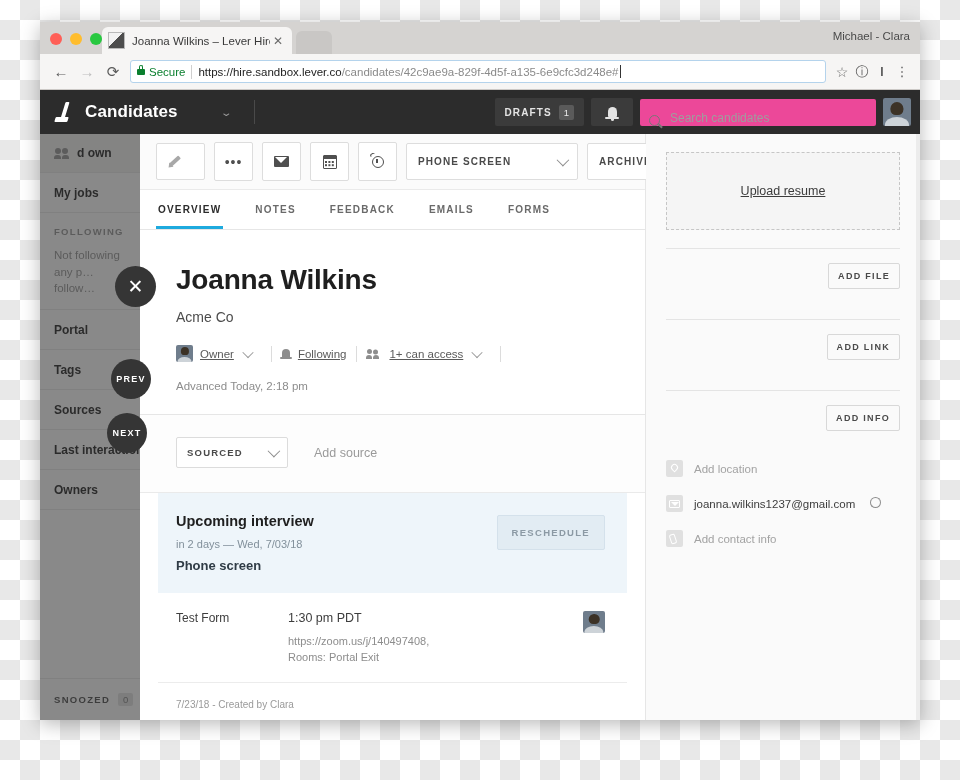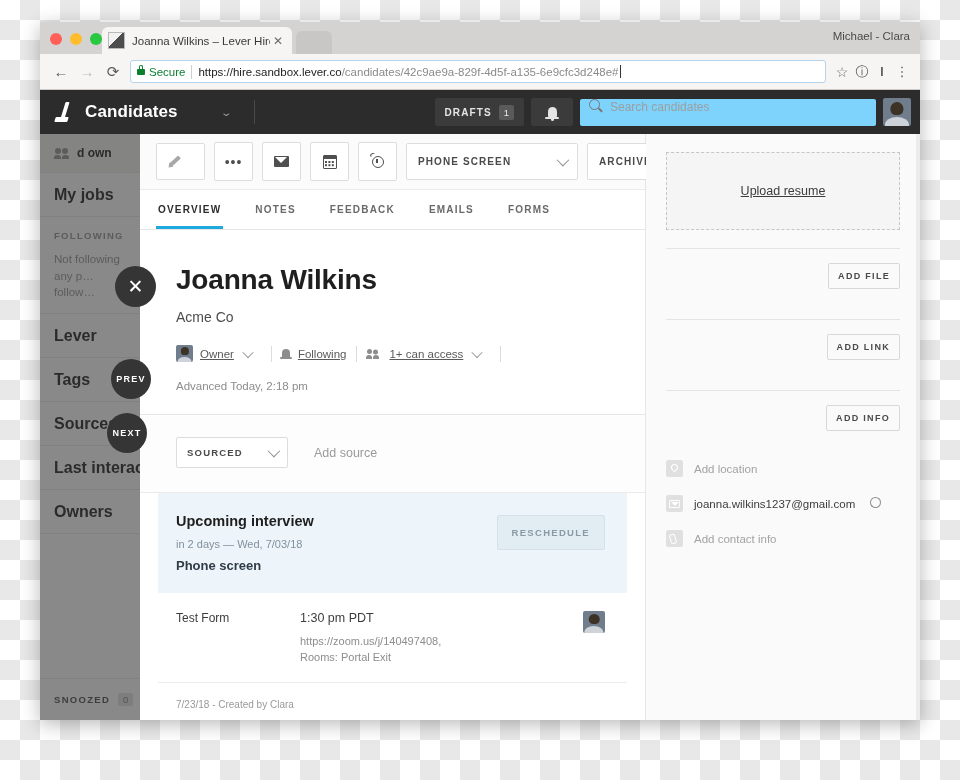--- a/index.html
+++ b/index.html
@@ -288,26 +288,26 @@
   }
   .bell-glyph:after {
     content: "";
     position: absolute;
     left: 3px; bottom: -3.5px;
     width: 3px; height: 2.5px;
     background: #e4e4e4;
     border-radius: 0 0 2px 2px;
   }
   .searchbox {
-    width: 296px;
+    width: 236px;
     height: 27px;
-    background: #7dd3fc;
-    border-radius: 2px;
-    display: flex;
-    align-items: flex-start;
+    background: #ec4899;
+    border-radius: 2px;
+    display: flex;
+    align-items: flex-end;
     padding: 0 9px;
     box-sizing: border-box;
   }
   .search-glyph {
     width: 9px; height: 9px;
     border: 1.5px solid #777;
     border-radius: 50%;
     position: relative;
     margin-right: 8px;
     flex: 0 0 auto;
@@ -407,21 +407,21 @@
     border-radius: 3px 3px 0 0;
     box-shadow: 8px 0 0 0 #9b9b9b;
   }
   .ln-top-label {
     font-size: 12px;
     font-weight: bold;
     color: #2f2f2f;
     white-space: nowrap;
   }
   .ln-item {
-    font-size: 16px;
+    font-size: 12px;
     font-weight: bold;
     color: #2f2f2f;
     white-space: nowrap;
   }
   .ln-head {
     font-size: 9.5px;
     font-weight: bold;
     letter-spacing: 1.3px;
     color: #9a9a9a;
     margin-bottom: 10px;
@@ -898,21 +898,21 @@
     font-weight: bold;
     letter-spacing: 1.3px;
     color: #8b99a4;
     flex: 0 0 auto;
     margin-top: 2px;
   }
   .iv-detail {
     margin: 0 18px;
     padding: 18px 22px 16px 18px;
     display: flex;
-    gap: 16px;
+    gap: 4px;
     align-items: flex-start;
     border-bottom: 1px solid #ececec;
   }
   .iv-form {
     font-size: 12px;
     color: #3d3d3d;
     width: 108px;
     flex: 0 0 auto;
   }
   .iv-mid { flex: 1 1 auto; }
@@ -1158,21 +1158,21 @@
           <span class="ln-top-label">d own</span>
         </div>
         <div class="ln-sec">
           <div class="ln-item">My jobs</div>
         </div>
         <div class="ln-sec">
           <div class="ln-head">FOLLOWING</div>
           <div class="ln-muted">Not following any p… follow…</div>
         </div>
         <div class="ln-sec">
-          <div class="ln-item">Lever</div>
+          <div class="ln-item">Portal</div>
         </div>
         <div class="ln-sec">
           <div class="ln-item">Tags</div>
         </div>
         <div class="ln-sec">
           <div class="ln-item">Sources</div>
         </div>
         <div class="ln-sec">
           <div class="ln-item">Last interaction</div>
         </div>

